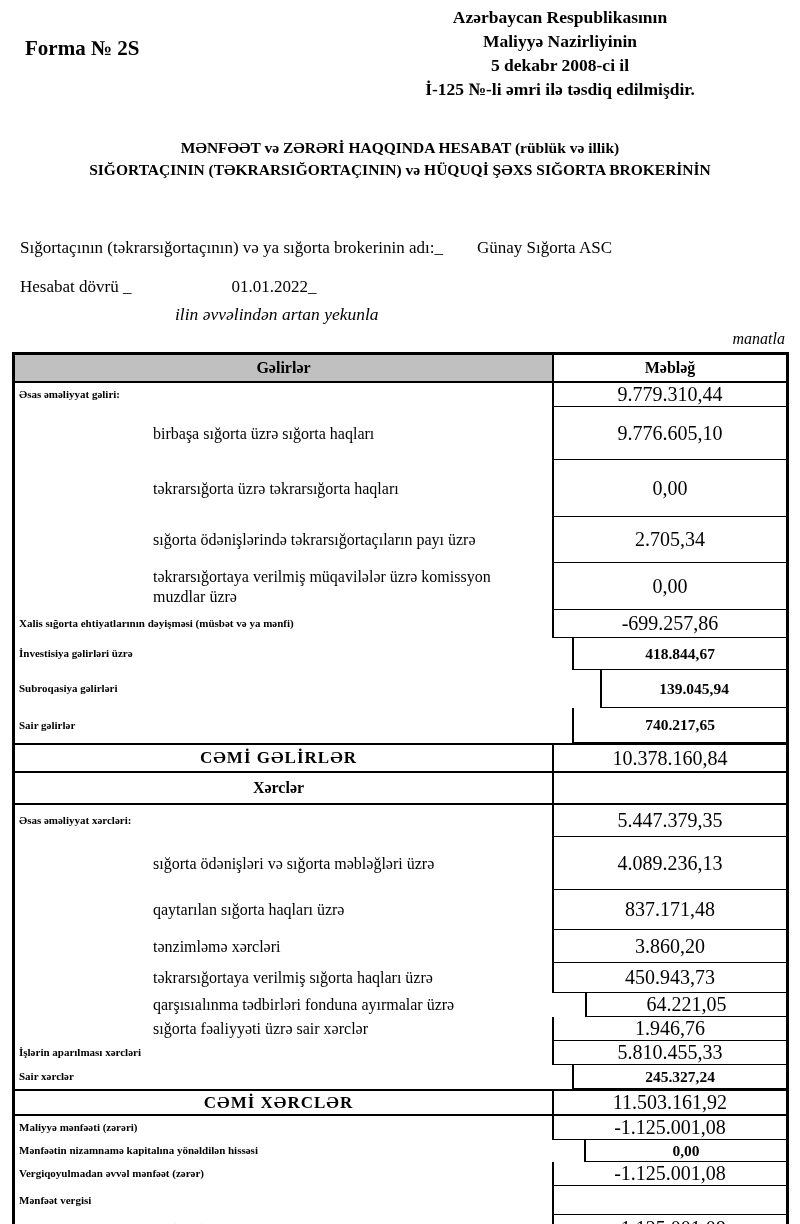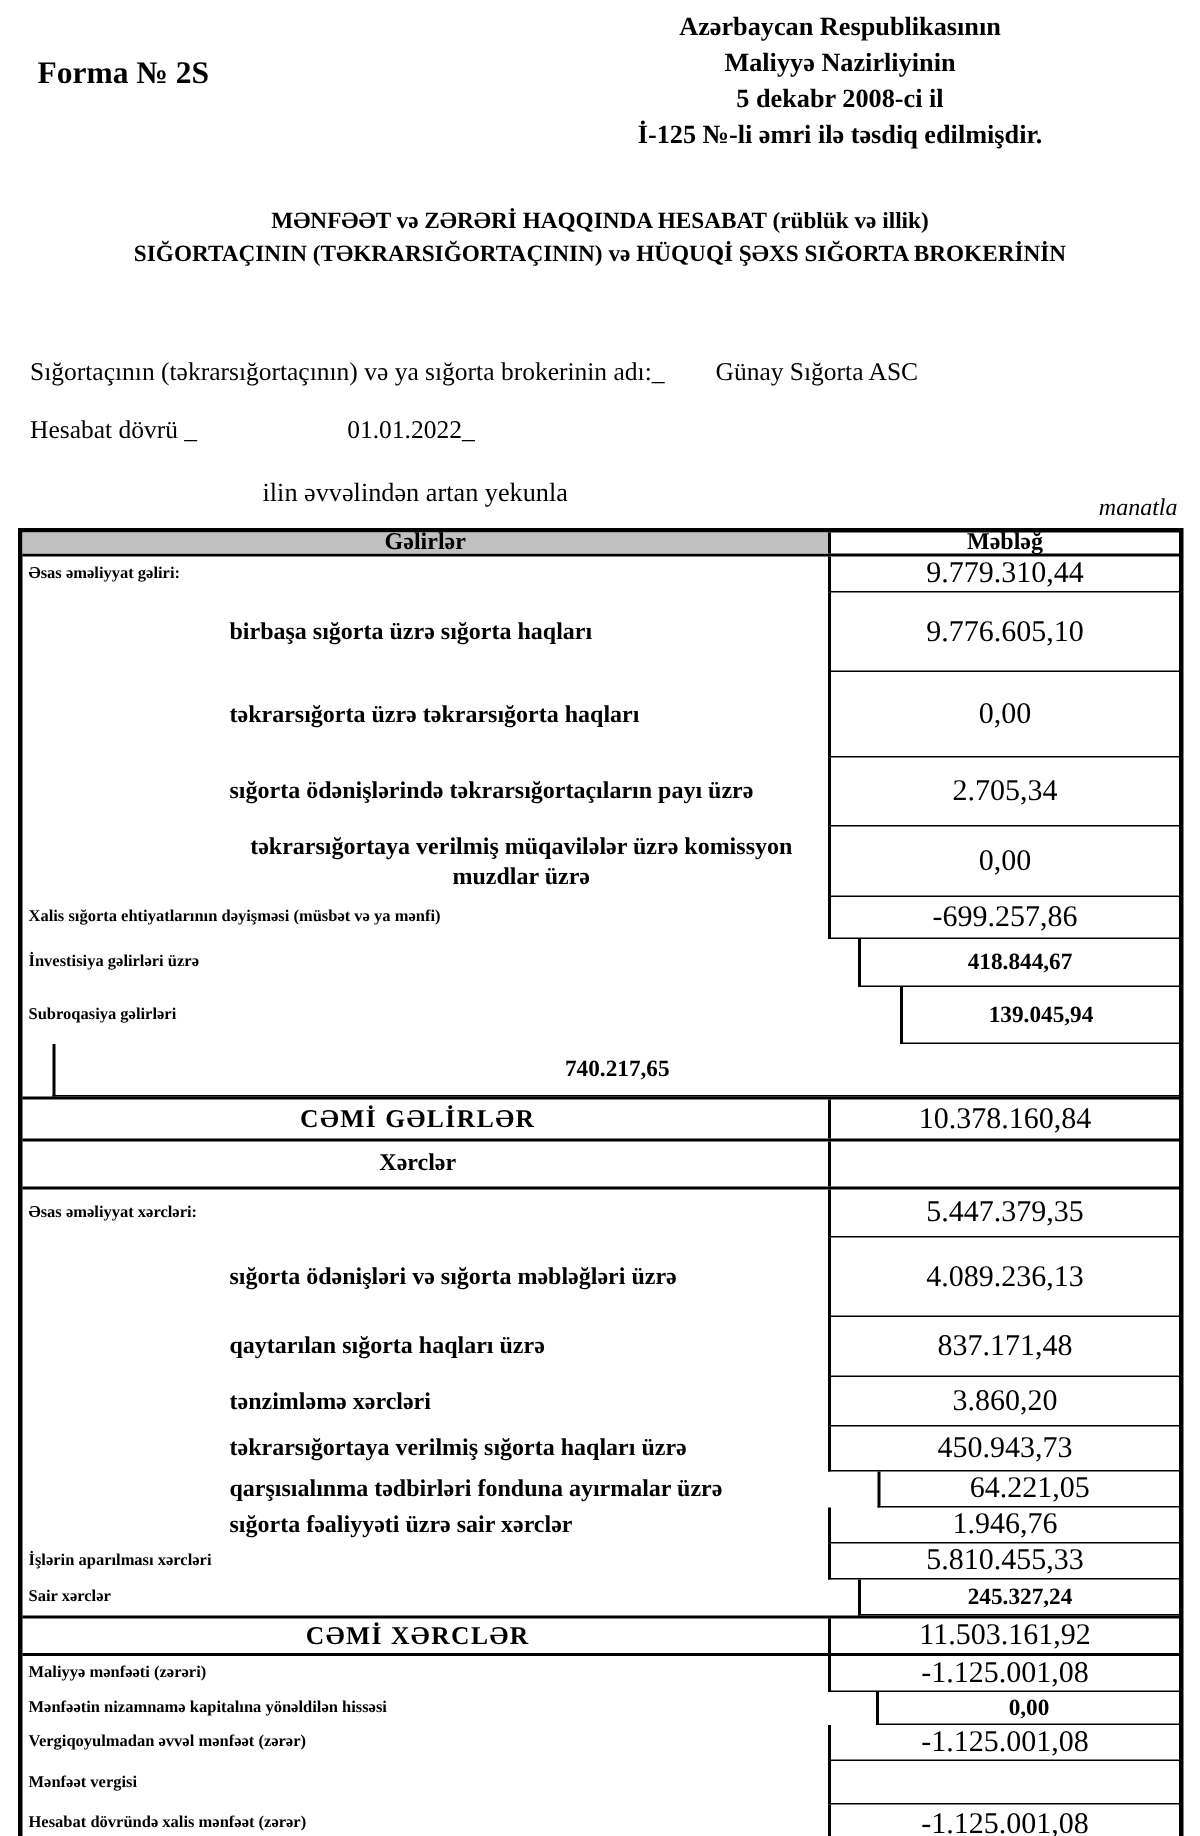--- a/index.html
+++ b/index.html
@@ -23,22 +23,22 @@
   .doc-title {
     position:absolute; left:30px; right:30px; top:137px;
     text-align:center; font-weight:bold; font-size:15.5px; line-height:22px;
   }
   .field { position:absolute; left:20px; font-size:17px; white-space:nowrap; }
   .company-row { top:238px; }
   .company-row .fvalue { margin-left:34px; }
   .period-row { top:277px; }
   .period-row .fvalue { margin-left:100px; }
   .accum-note {
-    position:absolute; left:175px; top:318px;
-    font-size:17.5px;
+    position:absolute; left:175px; top:304px;
+    font-style:italic; font-size:17.5px;
   }
   .currency-note {
     position:absolute; right:15px; top:330px;
     font-style:italic; font-size:16px;
   }
 
   .report-table {
     position:absolute; left:12px; top:352px; width:777px;
     border:3px solid #000; background:#fff;
   }
@@ -49,29 +49,29 @@
     padding-left:4px; padding-right:10px;
     font-size:16px; line-height:1.25;
   }
   .cell-value {
     flex:1 1 auto;
     border-left:2.5px solid #000;
     border-bottom:1.5px solid #000;
     display:flex; align-items:center; justify-content:center;
     font-size:20px; text-align:center;
   }
-  .thead { height:16px; border-bottom:2px solid #000; }
+  .thead { height:28px; border-bottom:2px solid #000; }
   .thead .cell-label {
     justify-content:center; padding-left:0; padding-right:0;
     font-weight:bold; font-size:16px;
   }
   .thead .cell-value { font-weight:bold; font-size:16px; border-bottom:none; }
 
   .trow.label-bold .cell-label { font-weight:bold; font-size:11px; }
-  .trow.indent .cell-label { padding-left:138px; font-size:16px; font-weight:bold;text-align:center; }
+  .trow.indent .cell-label { padding-left:138px; font-size:16px; font-weight:normal; }
   .trow.value-bold .cell-value { font-weight:bold; font-size:15.5px;margin-left:20px; }
 
   .trow.type-total, .trow.type-section { border-bottom:2.5px solid #000; }
   .trow.thick-top { border-top:2.5px solid #000; }
   .trow.type-total .cell-label {
     justify-content:center; padding-left:0;
     font-weight:bold; font-size:17px; letter-spacing:1px;
   }
   .trow.type-section .cell-label {
     justify-content:center; padding-left:0;
@@ -151,20 +151,21 @@
     <div class="cell-label">İnvestisiya gəlirləri üzrə</div>
     <div class="cell-value">418.844,67</div>
   </div>
 
   <div class="trow type-normal label-bold value-bold" style="min-height: 38px; gap: 28px;">
     <div class="cell-label">Subroqasiya gəlirləri</div>
     <div class="cell-value">139.045,94</div>
   </div>
 
   <div class="trow type-normal label-bold value-bold" style="min-height: 35px;">
+    <div class="cell-label">Sair gəlirlər</div>
     <div class="cell-value">740.217,65</div>
   </div>
 
   <div class="trow type-total label-bold thick-top" style="min-height: 30px;">
     <div class="cell-label">CƏMİ GƏLİRLƏR</div>
     <div class="cell-value">10.378.160,84</div>
   </div>
 
   <div class="trow type-section label-bold" style="min-height: 32px;">
     <div class="cell-label">Xərclər</div>

